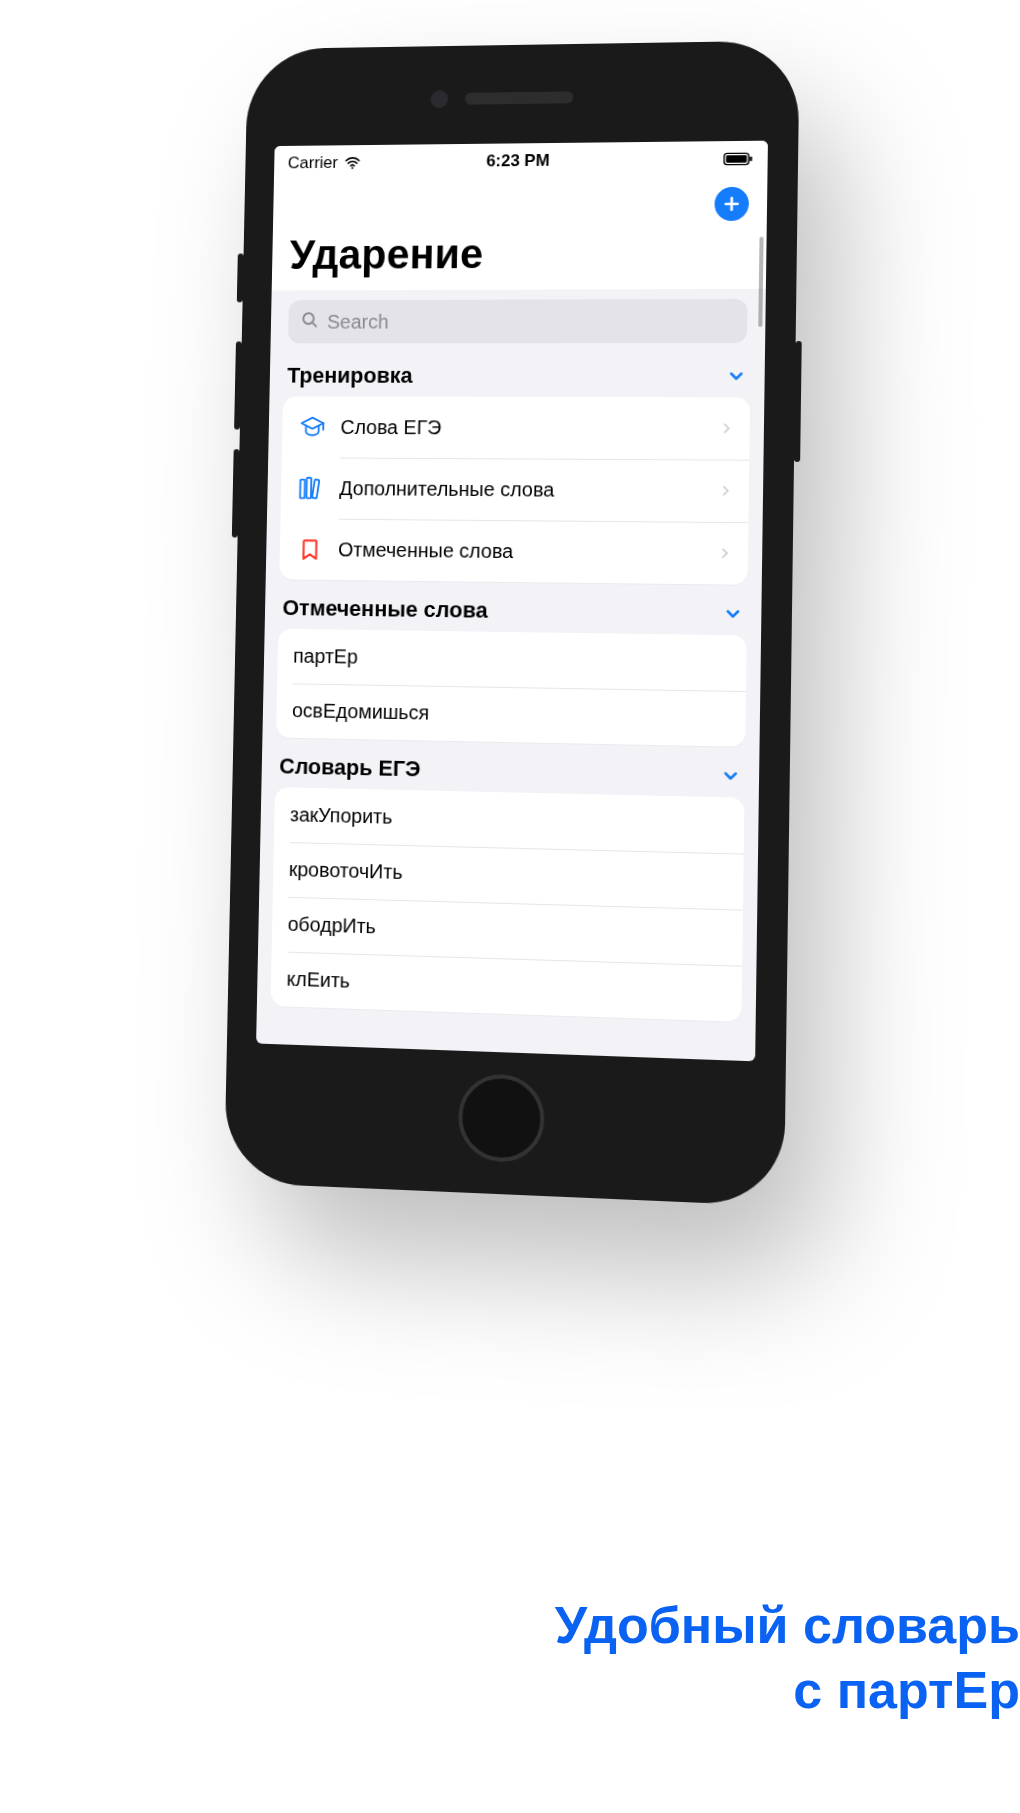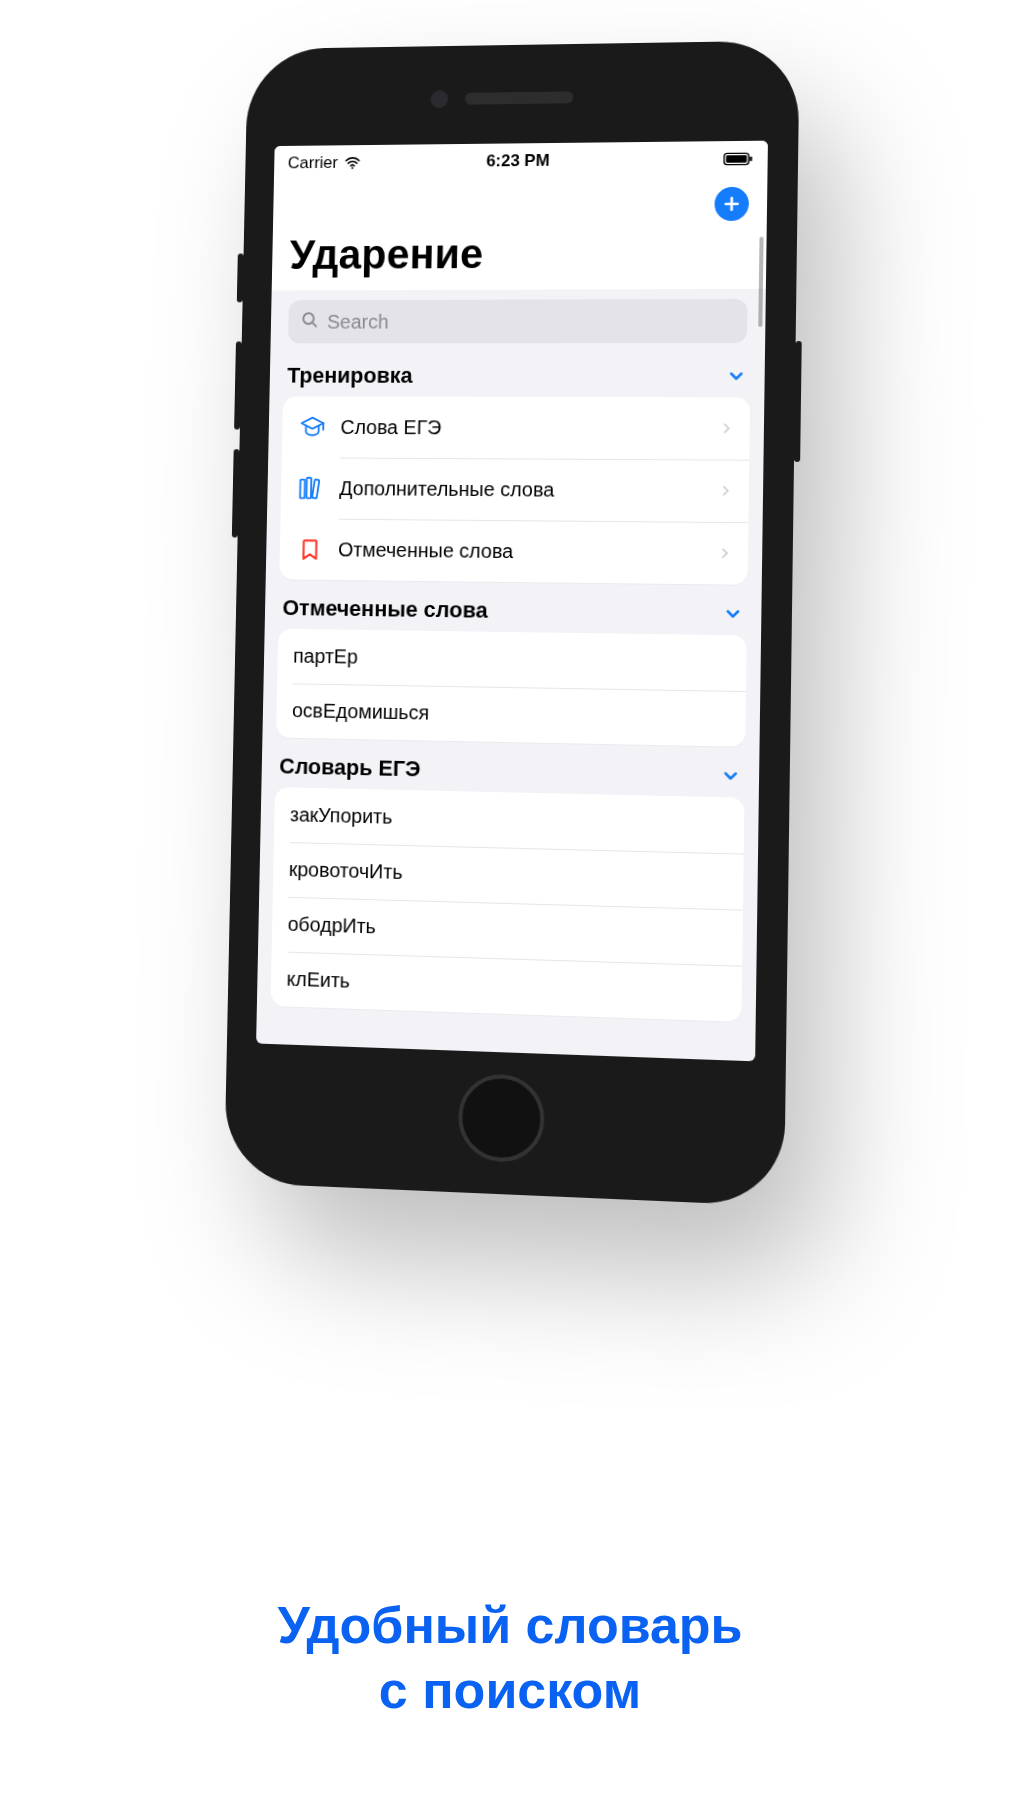--- a/index.html
+++ b/index.html
@@ -124,21 +124,21 @@
     content:""; position:absolute; left:60px; right:0; top:0; height:1px; background:#e5e5ea;
   }
   .row.wordrow + .row.wordrow::before { left:16px; }
   .row .icon { width:30px; height:30px; flex:none; display:flex; align-items:center; justify-content:center; }
   .row .label { flex:1; color:#000; }
   .row .chev { color:#c6c6cb; }
   .row .chev svg { width:14px; height:14px; display:block; }
 
   .promo {
     position:absolute; left:0; right:0; bottom: 90px;
-    text-align:center; color:#0a62f2; font-weight:800;
+    text-align:right; color:#0a62f2; font-weight:800;
     font-size:52px; line-height:1.25;
   }
 </style>
 </head>
 <body>
 
 <div class="stage">
   <div class="phone-wrap">
     <div class="phone">
       <div class="side la"></div>
@@ -291,15 +291,15 @@
             </div>
           </div>
 
         </div>
       </div>
     </div>
   </div>
 
   <div class="promo">
     <div>Удобный словарь</div>
-    <div>с поиском</div>
+    <div>с партЕр</div>
   </div>
 </div>
 
 </body></html>

